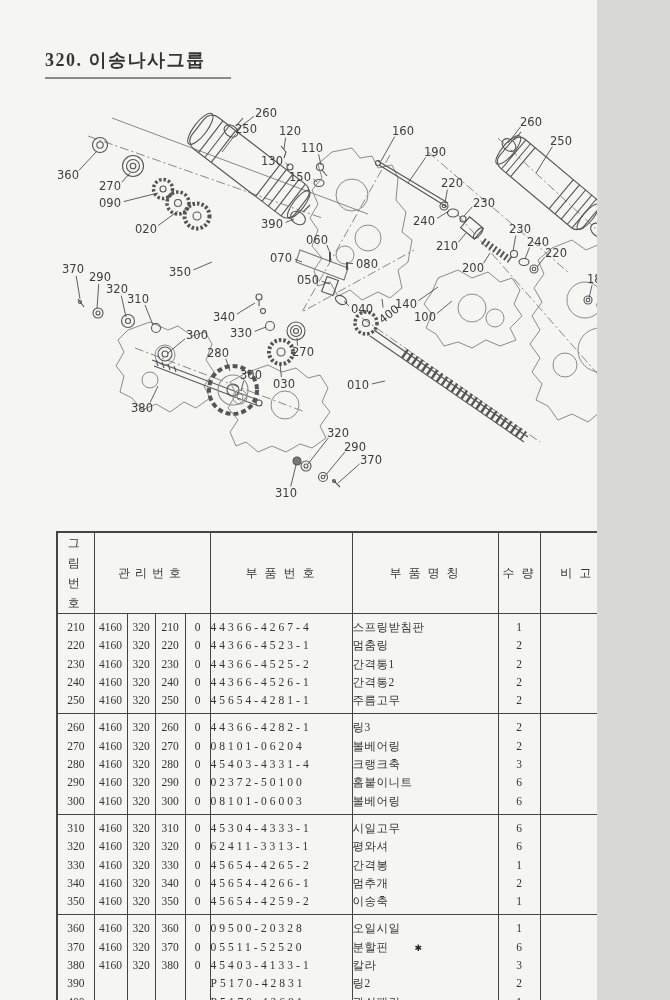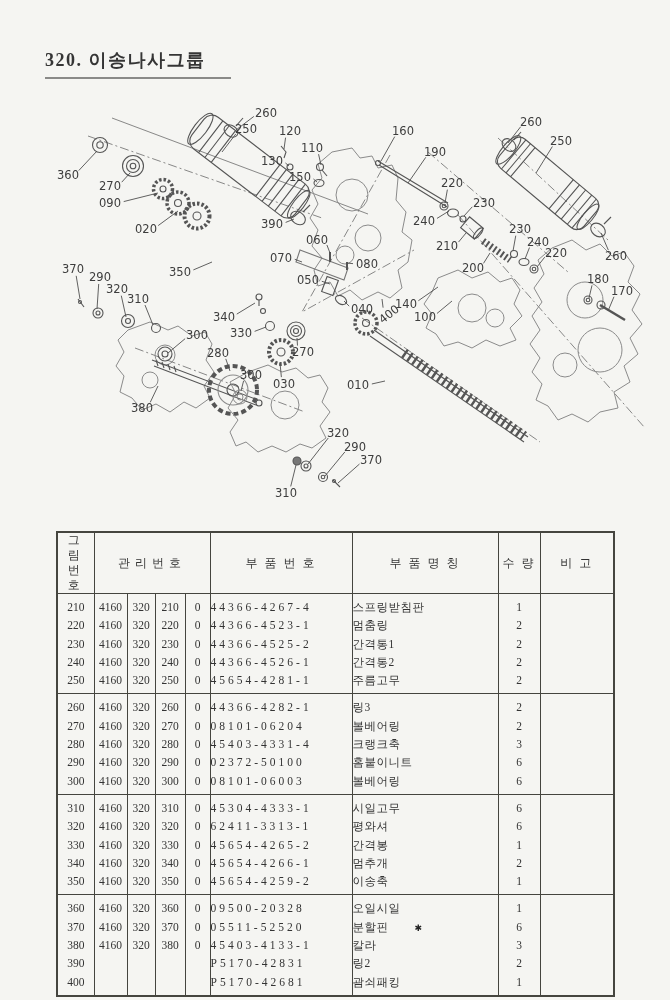--- a/index.html
+++ b/index.html
@@ -1,34 +1,34 @@
 <!DOCTYPE html>
 <html><head>
 <meta charset="utf-8">
 <style>
   html,body{margin:0;padding:0;background:#d8d8d6;}
-  .page{position:relative;width:670px;height:1000px;background:#f5f5f2;overflow:hidden;
+  .page{position:relative;width:597px;height:1000px;background:#f5f5f2;overflow:hidden;
         font-family:"Liberation Serif","DejaVu Serif",serif;color:#3a3a3a;}
   
   .title-wrap{position:absolute;left:45px;top:48px;}
   .page-title{font-size:18px;font-weight:600;letter-spacing:1.5px;color:#353535;
               padding-bottom:5px;border-bottom:2px solid #8a8a88;display:inline-block;
               min-width:186px;}
   
   #diagram{position:absolute;left:0;top:0;width:670px;height:530px;}
   #diagram text{font-family:"DejaVu Sans","Liberation Sans",sans-serif;font-size:11.5px;fill:#3d3d3d;}
   
   .parts-table{position:absolute;left:56px;top:531px;border-collapse:collapse;table-layout:fixed;
                width:557px;font-size:11.5px;color:#333;}
   .parts-table th,.parts-table td{border:1px solid #45453f;padding:0;vertical-align:top;}
   .parts-table{border:2px solid #45453f;}
   .parts-table th{font-weight:normal;font-size:12px;height:38px;vertical-align:middle;
                   letter-spacing:2px;}
   th.h-mgmt{letter-spacing:5px;margin-top:32px;}
-  .fig-h div{line-height:15px;letter-spacing:4px;}
+  .fig-h div{line-height:20px;letter-spacing:4px;}
   td .ln{height:18.3px;line-height:18.3px;white-space:nowrap;overflow:visible;}
   td.c-fig,td.c-m,td.c-qty{text-align:center;}
   td.c-pn{font-size:11.5px;letter-spacing:3px;}
   td.c-name{text-align:left;letter-spacing:0.5px;}
   td{padding-top:4px !important;padding-bottom:4px !important;}
   .flag{margin-left:26px;font-size:9px;color:#222;}
   
   .page-num{position:absolute;left:0;right:0;top:942px;text-align:center;
             font-size:13.5px;letter-spacing:2px;color:#3a3a3a;}
 </style>

